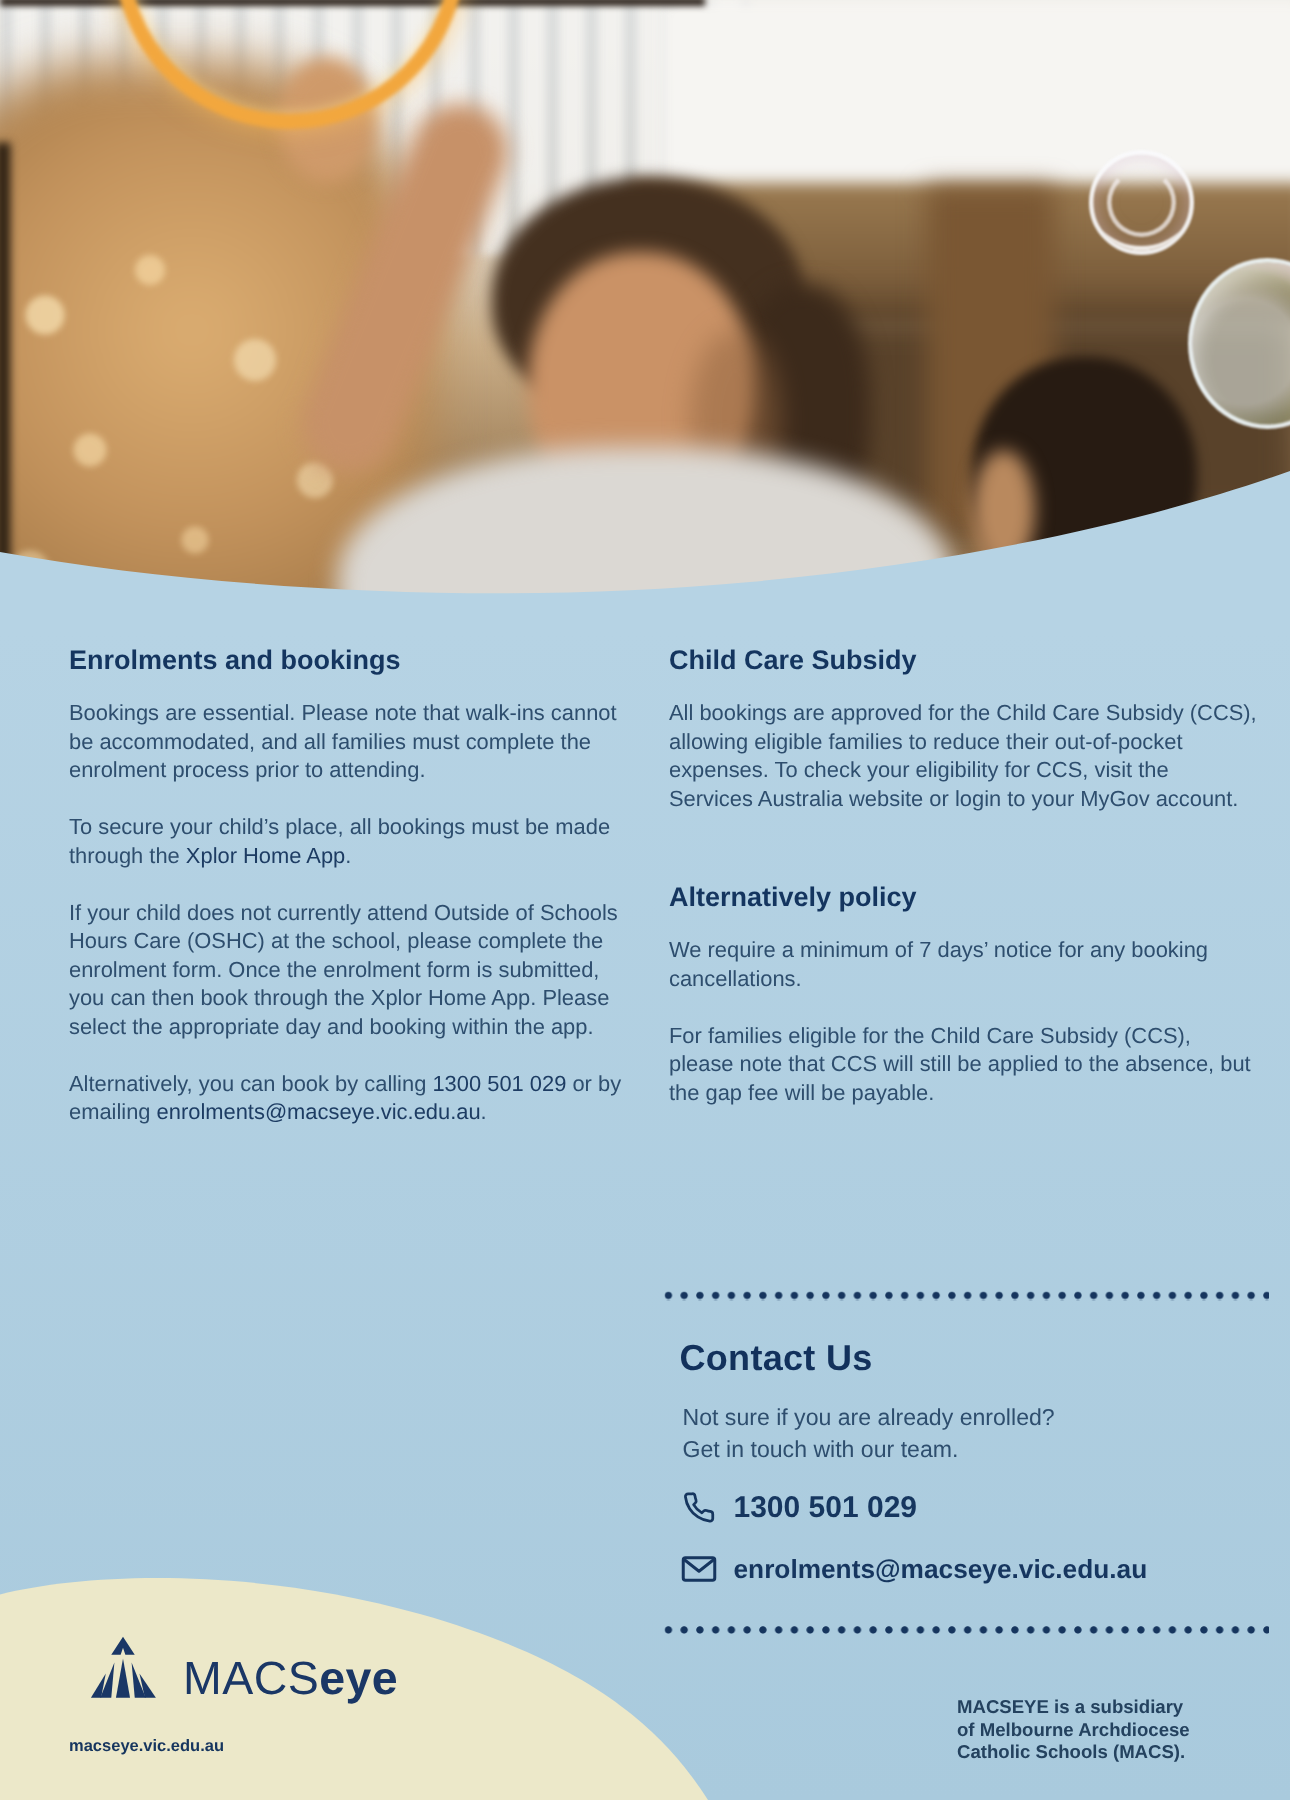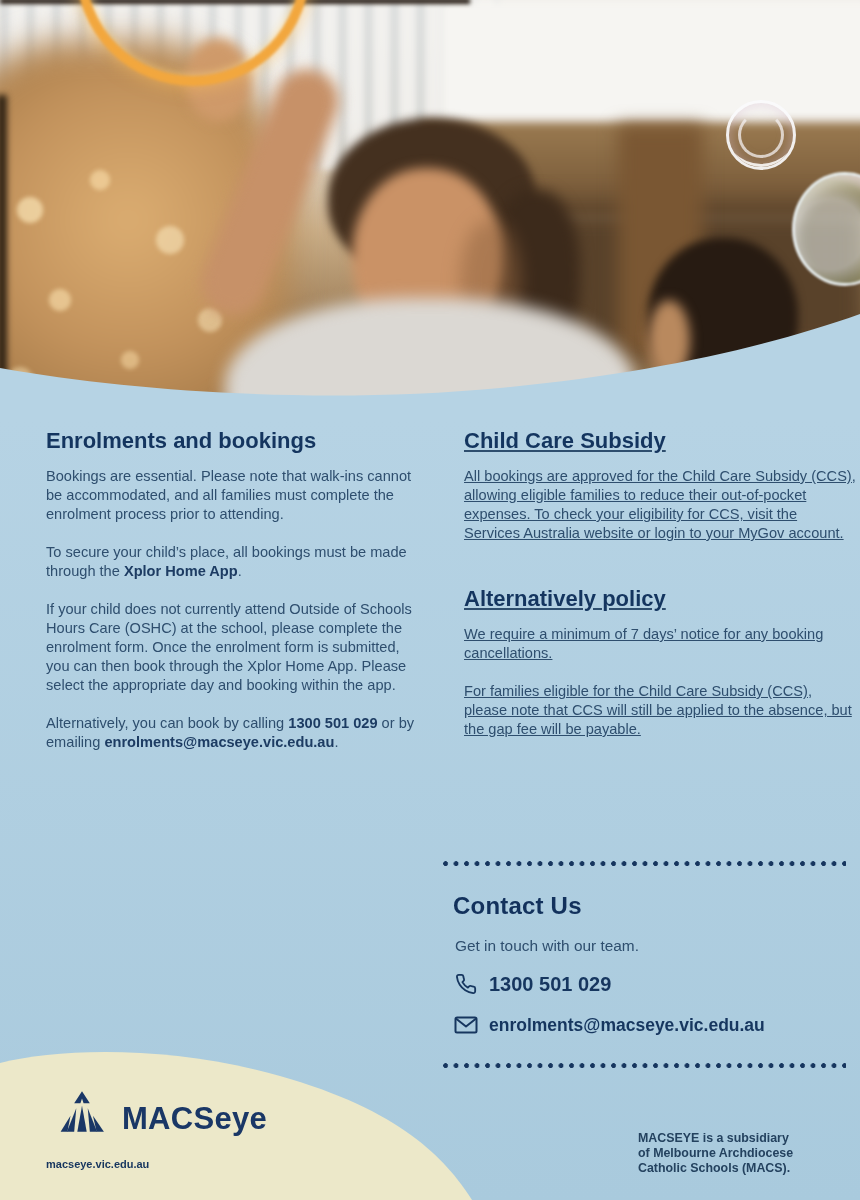--- a/index.html
+++ b/index.html
@@ -50,43 +50,43 @@
   .ph-bubble-s::after{content:"";position:absolute;left:9px;top:9px;right:9px;bottom:9px;border-radius:50%;
     border:3px solid rgba(245,240,240,.75);border-top-color:transparent;}
   .ph-bubble-l{left:792px;top:172px;width:100px;height:108px;border-radius:50%;
     border:3px solid rgba(240,247,250,.9);
     background:radial-gradient(circle at 35% 55%, rgba(235,245,240,.55) 0 40%, rgba(190,220,170,.35) 60%, rgba(225,170,200,.4) 80%, transparent 95%);
     box-shadow:inset 0 10px 14px rgba(255,255,255,.6);filter:blur(.8px);}
   .wave{position:absolute;left:0;top:300px;width:860px;height:121px;display:block;}
   
   .col{position:absolute;color:#2e4e6e;font-size:14.6px;line-height:19px;}
   .col-left{left:46px;top:431px;width:372px;}
-  .col-right{left:464px;top:431px;width:392px;text-decoration:underline;}
-  .sec-title{font-size:22px;font-weight:700;color:#14355f;margin:0 0 16px 0;}
+  .col-right{left:446px;top:431px;width:392px;}
+  .sec-title{font-size:18px;font-weight:700;color:#14355f;margin:0 0 16px 0;}
   .sec-title.gap{margin-top:46px;}
   .col p{margin:17px 0 19px 0;}
-  .col strong{font-weight:700;color:#1d3c63;}
+  .col strong{font-weight:400;color:#1d3c63;}
   
   .contact{position:absolute;left:443px;top:861px;width:403px;color:#2e4e6e;}
   .dots{height:6px;width:403px;background-image:radial-gradient(circle at 2.6px 2.6px, #16355e 2.15px, transparent 2.7px);
     background-size:10.5px 6px;background-repeat:repeat-x;}
   .contact-title{font-size:24px;font-weight:800;color:#12315c;margin:25px 0 15px 0;padding-left:10px;letter-spacing:.2px;}
   .contact-intro{padding-left:12px;font-size:15.4px;line-height:21px;}
   .crow{display:flex;align-items:center;padding-left:10px;margin-top:15px;}
   .crow .cicon{width:26px;height:26px;flex:0 0 26px;display:flex;align-items:center;justify-content:center;}
   .crow .clabel{margin-left:10px;font-weight:700;color:#16365f;}
   .crow.phone .clabel{font-size:20px;}
   .crow.email .clabel{font-size:17.5px;}
   .dots.bottom{margin-top:25px;}
   
   .cream{position:absolute;left:0;top:1040px;width:860px;height:160px;display:block;}
   .logo{position:absolute;left:58px;top:1086px;display:flex;align-items:flex-end;}
   .logo-mark{width:48px;height:52px;}
   .wordmark{margin-left:16px;font-size:31px;color:#1a3766;letter-spacing:.3px;line-height:1;margin-bottom:4px;}
-  .wordmark .wm-reg{font-weight:700;}
+  .wordmark .wm-reg{font-weight:400;}
   .wordmark .wm-bold{font-weight:800;}
   .website{position:absolute;left:46px;top:1158px;font-size:11px;font-weight:700;color:#16355e;}
   .disclaimer{position:absolute;left:638px;top:1131px;width:178px;text-align:left;
     font-size:12.4px;line-height:14.8px;color:#24425f;font-weight:bold;}
 </style>
 </head>
 <body>
 
 <div class="page">
 
@@ -130,20 +130,21 @@
     <p>All bookings are approved for the Child Care Subsidy (CCS), allowing eligible families to reduce their out-of-pocket expenses. To check your eligibility for CCS, visit the Services Australia website or login to your MyGov account.</p>
     <h3 class="sec-title gap">Alternatively policy</h3>
     <p>We require a minimum of 7 days’ notice for any booking cancellations.</p>
     <p>For families eligible for the Child Care Subsidy (CCS), please note that CCS will still be applied to the absence, but the gap fee will be payable.</p>
   </div>
 
   <div class="contact">
     <div class="dots top"></div>
     <h2 class="contact-title">Contact Us</h2>
     <div class="contact-intro">
+      <div>Not sure if you are already enrolled?</div>
       <div>Get in touch with our team.</div>
     </div>
     <div class="crow phone">
       <span class="cicon">
         <svg width="22" height="22" viewBox="0 0 24 24" fill="none" stroke="#16365f" stroke-width="2" stroke-linecap="round" stroke-linejoin="round">
           <path d="M22 16.92v3a2 2 0 0 1-2.18 2 19.79 19.79 0 0 1-8.63-3.07 19.5 19.5 0 0 1-6-6 19.79 19.79 0 0 1-3.07-8.67A2 2 0 0 1 4.11 2h3a2 2 0 0 1 2 1.72 12.84 12.84 0 0 0 .7 2.81 2 2 0 0 1-.45 2.11L8.09 9.91a16 16 0 0 0 6 6l1.27-1.27a2 2 0 0 1 2.11-.45 12.84 12.84 0 0 0 2.81.7A2 2 0 0 1 22 16.92z"></path>
         </svg>
       </span>
       <span class="clabel">1300 501 029</span>
     </div>

